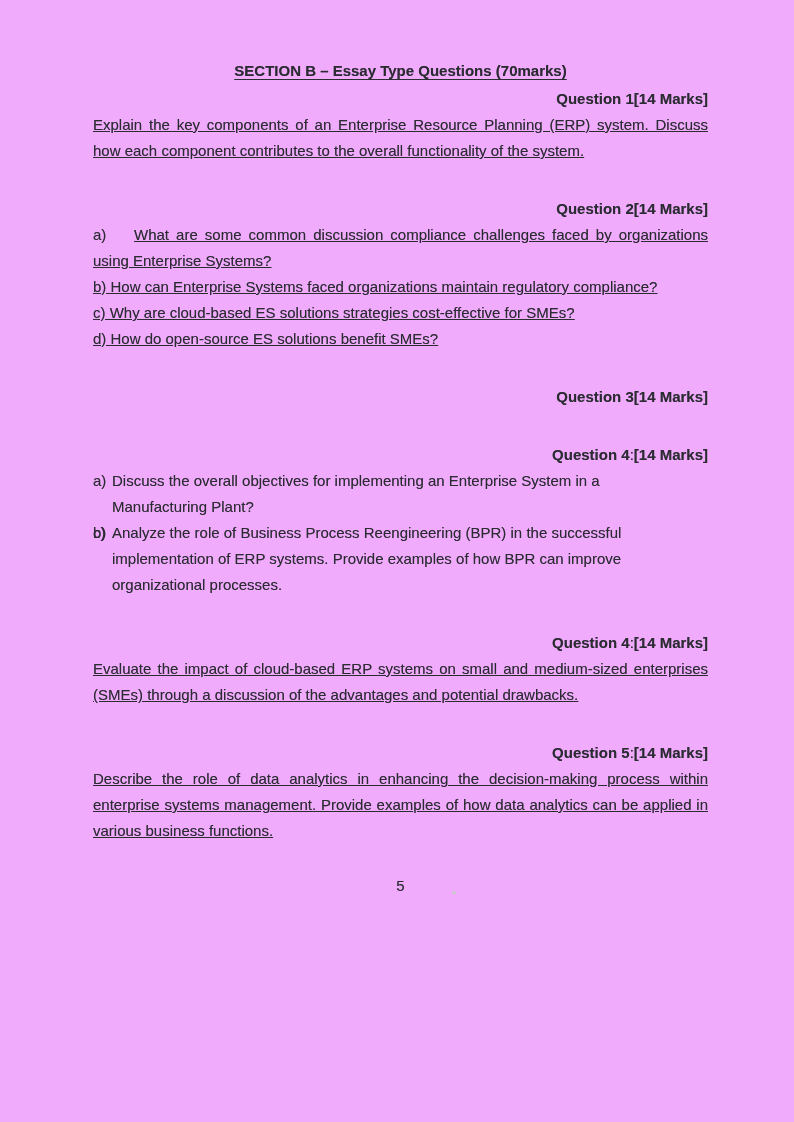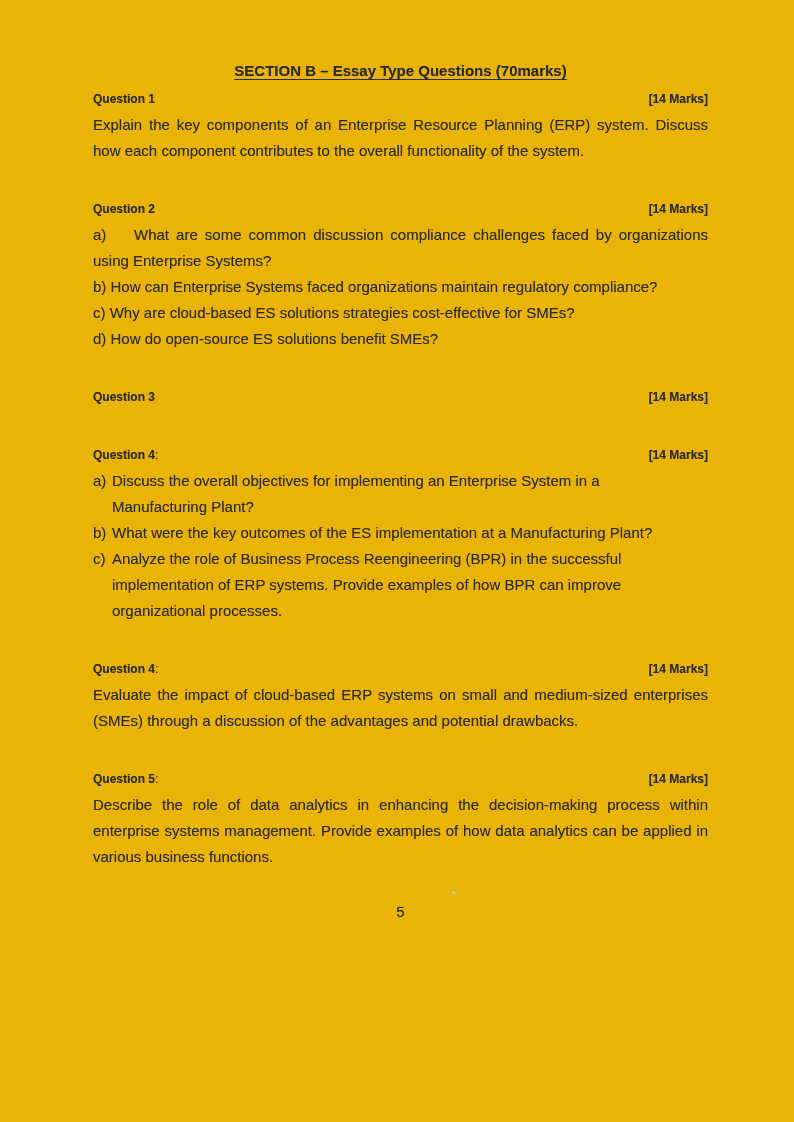--- a/index.html
+++ b/index.html
@@ -13,48 +13,49 @@
     overflow: hidden;
     font-family: "Liberation Sans", "DejaVu Sans", sans-serif;
     color: #2b2b32;
   }
   .page {
     position: relative;
     width: 794px;
     height: 1122px;
     box-sizing: border-box;
     padding: 58px 86px 0 93px;
-    background: #eab308;
+    background: #f0abfc;
     text-shadow: 0 0 0.6px rgba(43,43,50,0.45);
   }
   .section-title {
     margin: 0;
     font-size: 15px;
     font-weight: bold;
     line-height: 26px;
     text-align: center;
     text-decoration: underline;
     text-underline-offset: 3px;
   }
   .question { margin-top: 32px; }
   .question.first { margin-top: 2px; }
   .qhead {
     display: flex;
-    justify-content: space-between;
+    justify-content: flex-end;
     align-items: baseline;
-    font-size: 12px;
+    font-size: 15px;
     line-height: 26px;
   }
   .qtitle { font-weight: bold; }
   .qtitle .colon { font-weight: normal; }
   .qmarks { font-weight: bold; }
   p.qbody {
     margin: 0;
     font-size: 15px;
     line-height: 26px;
+    text-decoration: underline;
   }
   .justify { text-align: justify; }
   .q2marker {
     display: inline-block;
     width: 41px;
   }
   .hitem {
     position: relative;
     padding-left: 19px;
     font-size: 15px;
@@ -123,21 +124,20 @@
     <div class="qhead">
       <span class="qtitle"><span>Question 4</span><span class="colon">:</span></span>
       <span class="qmarks">[14 Marks]</span>
     </div>
     <div class="hitem">
       <span class="marker">a)</span>
       <span class="htext">Discuss the overall objectives for implementing an Enterprise System in a Manufacturing Plant?</span>
     </div>
     <div class="hitem">
       <span class="marker">b)</span>
-      <span class="htext">What were the key outcomes of the ES implementation at a Manufacturing Plant?</span>
     </div>
     <div class="hitem">
       <span class="marker">c)</span>
       <span class="htext">Analyze the role of Business Process Reengineering (BPR) in the successful implementation of ERP systems. Provide examples of how BPR can improve organizational processes.</span>
     </div>
   </section>
 
   <section class="question">
     <div class="qhead">
       <span class="qtitle"><span>Question 4</span><span class="colon">:</span></span>

